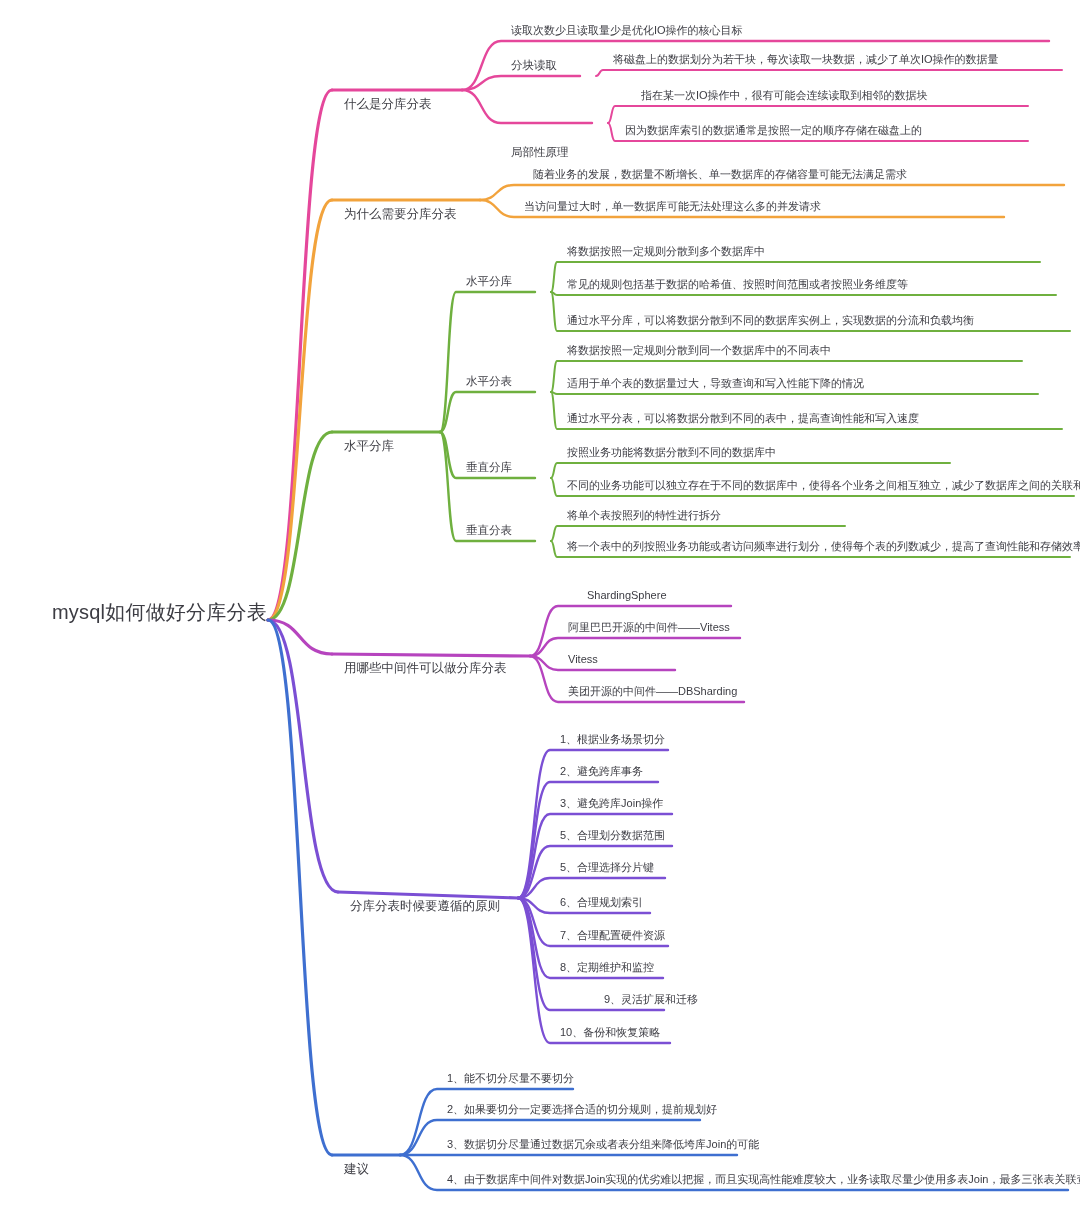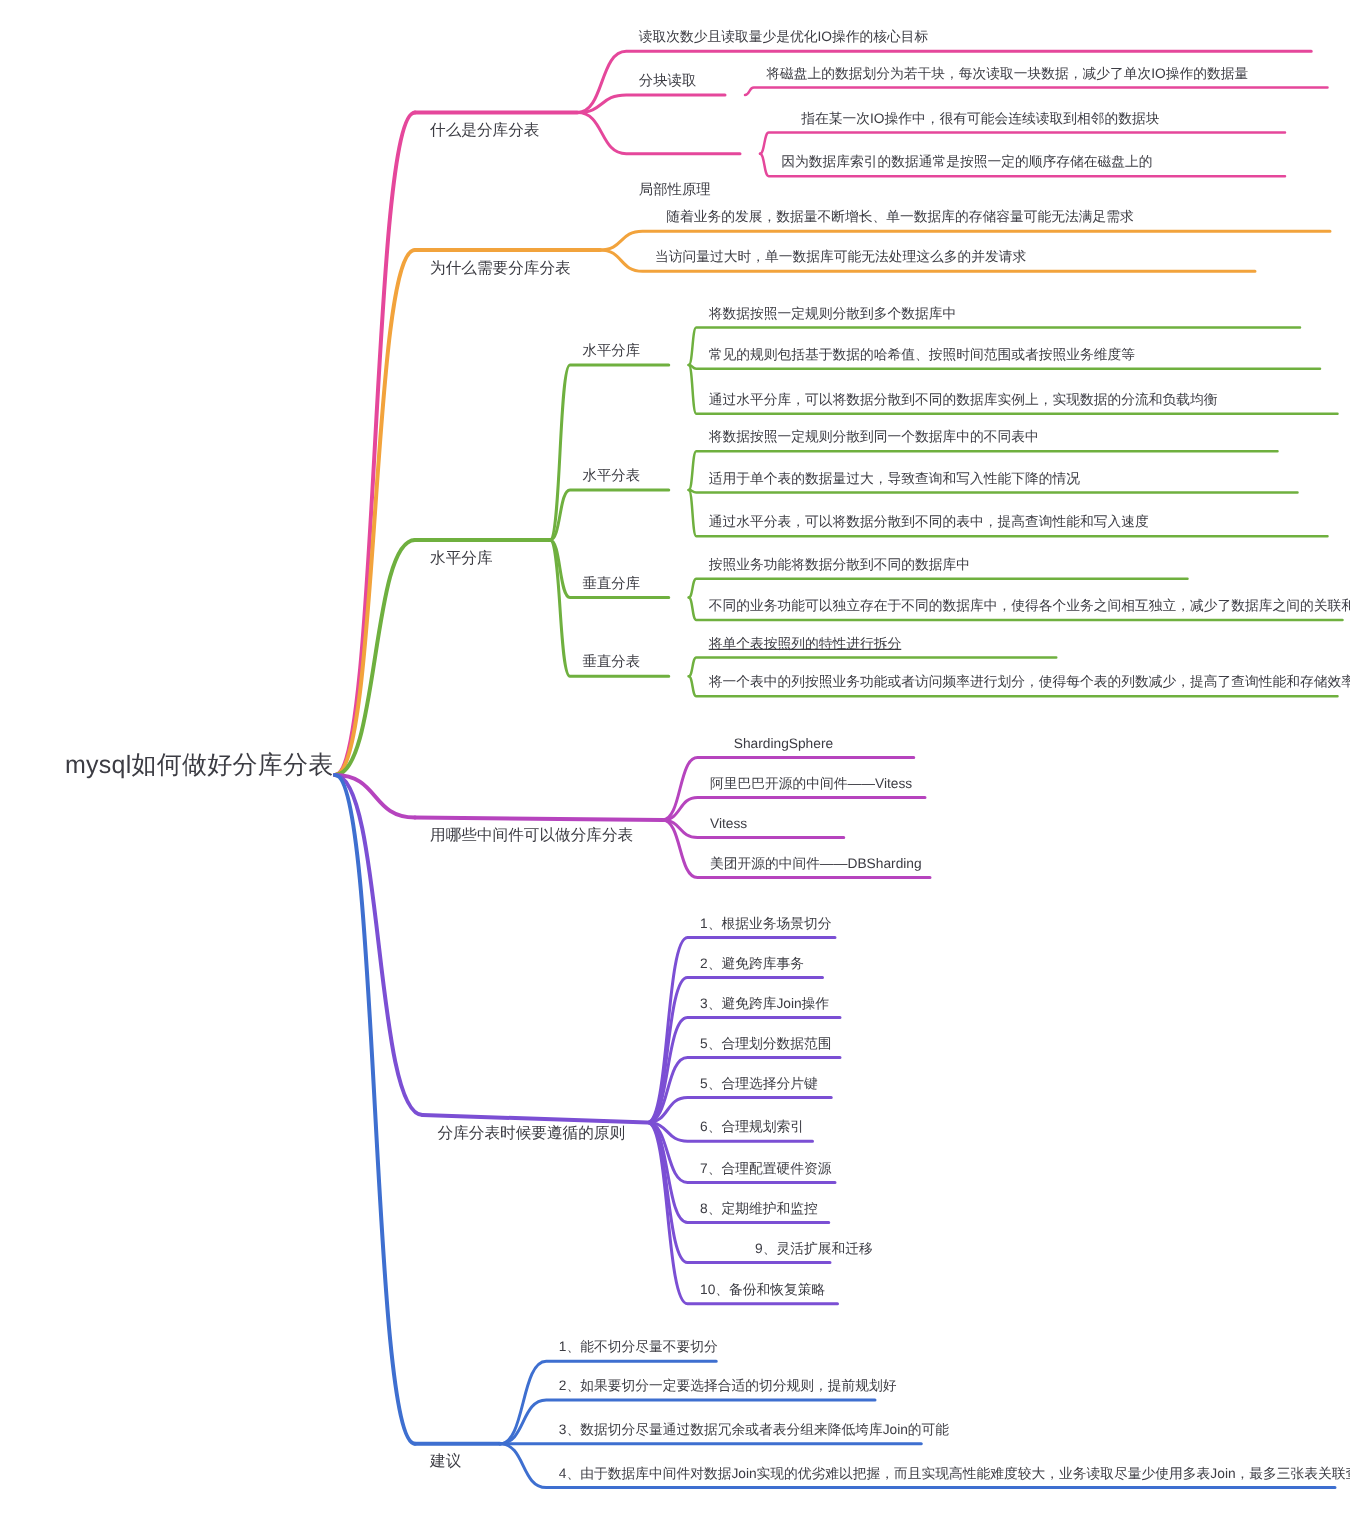--- a/index.html
+++ b/index.html
@@ -146,21 +146,21 @@
       <div class="mm-label mm-leaf-label" style="left: 567px; top: 279px;">常见的规则包括基于数据的哈希值、按照时间范围或者按照业务维度等</div>
       <div class="mm-label mm-leaf-label" style="left: 567px; top: 315px;">通过水平分库，可以将数据分散到不同的数据库实例上，实现数据的分流和负载均衡</div>
       <div class="mm-label mm-l2-label" style="left: 466px; top: 376px;">水平分表</div>
       <div class="mm-label mm-leaf-label" style="left: 567px; top: 345px;">将数据按照一定规则分散到同一个数据库中的不同表中</div>
       <div class="mm-label mm-leaf-label" style="left: 567px; top: 378px;">适用于单个表的数据量过大，导致查询和写入性能下降的情况</div>
       <div class="mm-label mm-leaf-label" style="left: 567px; top: 413px;">通过水平分表，可以将数据分散到不同的表中，提高查询性能和写入速度</div>
       <div class="mm-label mm-l2-label" style="left: 466px; top: 462px;">垂直分库</div>
       <div class="mm-label mm-leaf-label" style="left: 567px; top: 447px;">按照业务功能将数据分散到不同的数据库中</div>
       <div class="mm-label mm-leaf-label" style="left: 567px; top: 480px;">不同的业务功能可以独立存在于不同的数据库中，使得各个业务之间相互独立，减少了数据库之间的关联和依赖</div>
       <div class="mm-label mm-l2-label" style="left: 466px; top: 525px;">垂直分表</div>
-      <div class="mm-label mm-leaf-label" style="left: 567px; top: 510px; text-decoration: underline;">将单个表按照列的特性进行拆分</div>
+      <div class="mm-label mm-leaf-label" style="left: 567px; top: 510px;">将单个表按照列的特性进行拆分</div>
       <div class="mm-label mm-leaf-label" style="left: 567px; top: 541px;">将一个表中的列按照业务功能或者访问频率进行划分，使得每个表的列数减少，提高了查询性能和存储效率</div>
       <div class="mm-label mm-l1-label" style="left: 344px; top: 638px;">用哪些中间件可以做分库分表</div>
       <div class="mm-label mm-leaf-label" style="left: 568px; top: 590px; margin-left: 19px;">ShardingSphere</div>
       <div class="mm-label mm-leaf-label" style="left: 568px; top: 622px;">阿里巴巴开源的中间件——Vitess</div>
       <div class="mm-label mm-leaf-label" style="left: 568px; top: 654px;">Vitess</div>
       <div class="mm-label mm-leaf-label" style="left: 568px; top: 686px;">美团开源的中间件——DBSharding</div>
       <div class="mm-label mm-l1-label" style="left: 350px; top: 876px;">分库分表时候要遵循的原则</div>
       <div class="mm-label mm-leaf-label" style="left: 560px; top: 734px;">1、根据业务场景切分</div>
       <div class="mm-label mm-leaf-label" style="left: 560px; top: 766px;">2、避免跨库事务</div>
       <div class="mm-label mm-leaf-label" style="left: 560px; top: 798px;">3、避免跨库Join操作</div>

